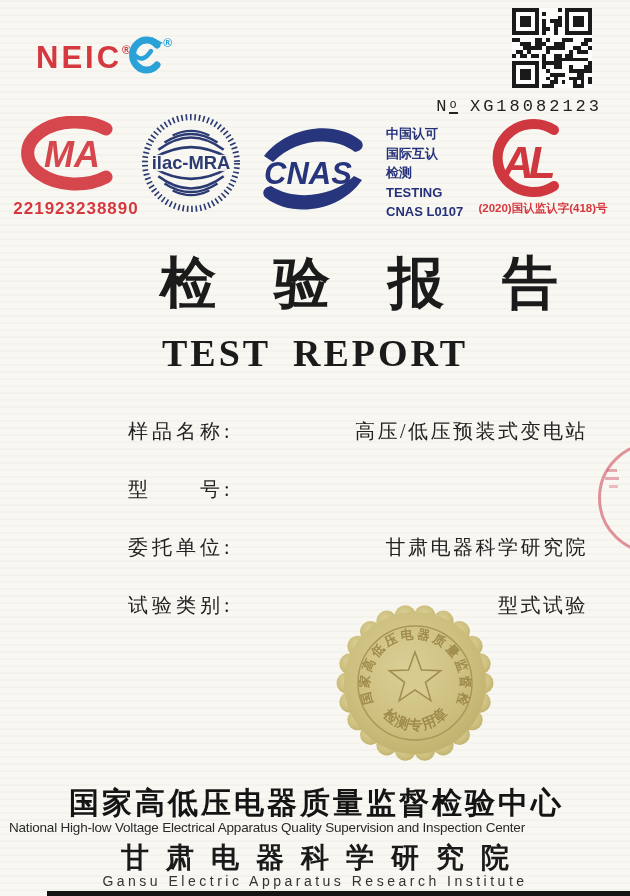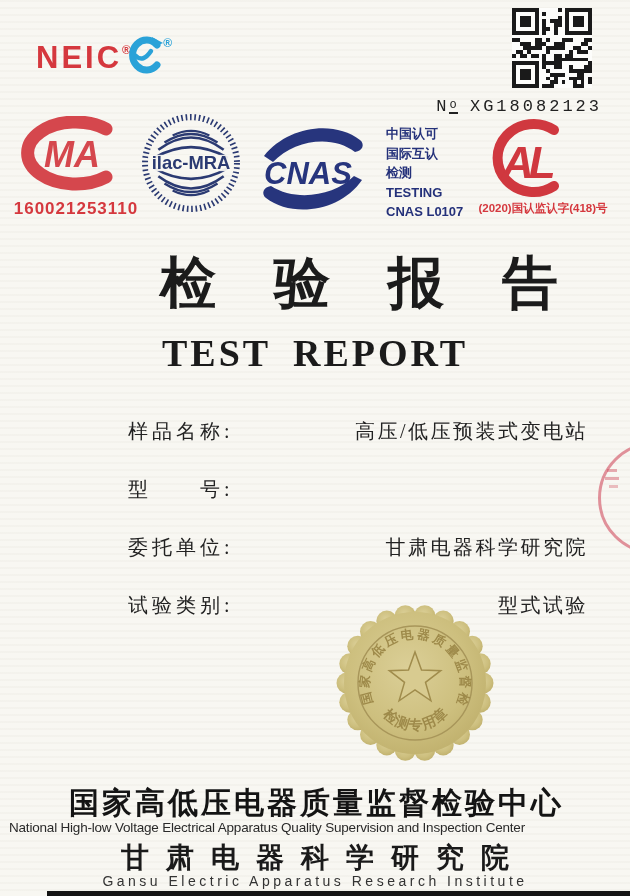--- a/index.html
+++ b/index.html
@@ -224,21 +224,21 @@
     <span>N</span><span class="no-o">o</span>
     <span class="no-num">XG18082123</span>
   </div>
 
   <div class="abs cma">
     <svg width="118" height="82" viewBox="0 0 118 82">
       <path d="M 90 13 A 48 31 0 1 0 90 61" fill="none" stroke="#d5474d" stroke-width="13" stroke-linecap="round"></path>
       <text x="28" y="51" font-size="36" font-weight="bold" font-style="italic" fill="#d5474d" font-family="Liberation Sans, sans-serif">MA</text>
     </svg>
   </div>
-  <div class="abs cma-num">160021253110</div>
+  <div class="abs cma-num">221923238890</div>
 
   <div class="abs ilac">
     <svg width="102" height="102" viewBox="0 0 100 100">
       <g stroke="#2b3a72" fill="none">
         <circle cx="50" cy="50" r="45" stroke-width="6" stroke-dasharray="1.6 2.7"></circle>
         <path d="M18 37 Q50 13 82 37" stroke-width="2.6"></path>
         <path d="M24 30 Q50 13 76 30" stroke-width="2.4"></path>
         <path d="M32 23 Q50 14 68 23" stroke-width="2.2"></path>
         <path d="M14 45 Q50 24 86 45" stroke-width="2.6"></path>
         <path d="M18 63 Q50 87 82 63" stroke-width="2.6"></path>

